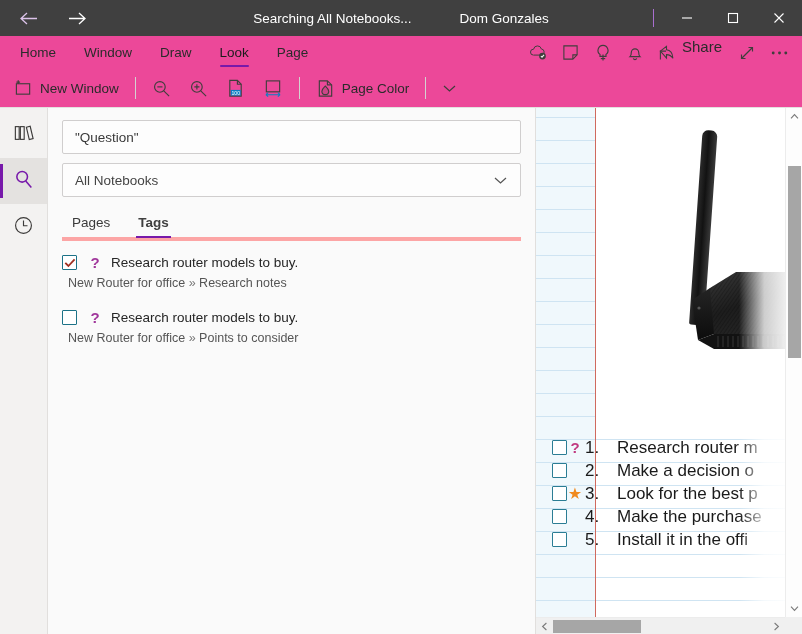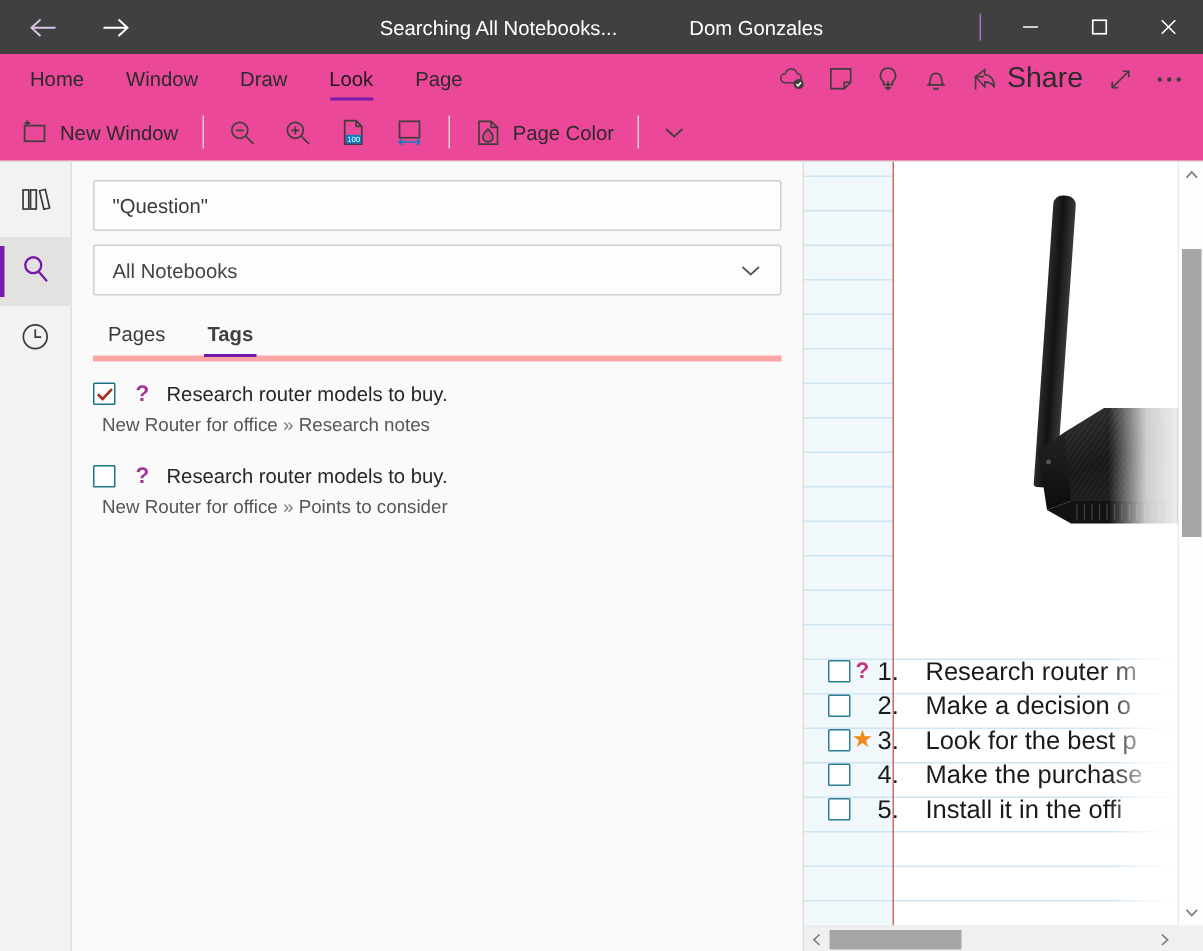--- a/index.html
+++ b/index.html
@@ -46,21 +46,21 @@
   }
   .rtab.active { color: #1b1b1b; }
   .rtab.active::after {
     content: ""; position: absolute; left: 14px; right: 14px; bottom: 2px;
     height: 2.5px; background: #7719aa; border-radius: 1px;
   }
   .ribbon-row1 .right-icons { margin-left: auto; display: flex; align-items: center; gap: 2px; padding-right: 8px; }
   .ricon {
     width: 30px; height: 30px; display: flex; align-items: center; justify-content: center; color: #403e3c;
   }
-  .share-btn { display: flex; align-items: center; gap: 5px; padding: 0 8px 0 5px; height: 30px; color: #2b2b2b; font-size: 19px; }
+  .share-btn { display: flex; gap: 5px; padding: 0 8px 0 5px; height: 30px; color: #2b2b2b; font-size: 15px; }
   .ribbon-row2 { height: 38px; display: flex; align-items: center; padding: 0 6px; gap: 2px; }
   .cmd {
     display: flex; align-items: center; gap: 7px; height: 30px; padding: 0 8px;
     font-size: 13.5px; color: #2b2b2b; white-space: nowrap;
   }
   .cmd .gl { display: flex; align-items: center; justify-content: center; color: #403e3c; }
   .vsep { width: 1px; height: 22px; background: #d4d2d0; margin: 0 6px; }
 
   
   .body { flex: 1; display: flex; min-height: 0; background: #ffffff; }

